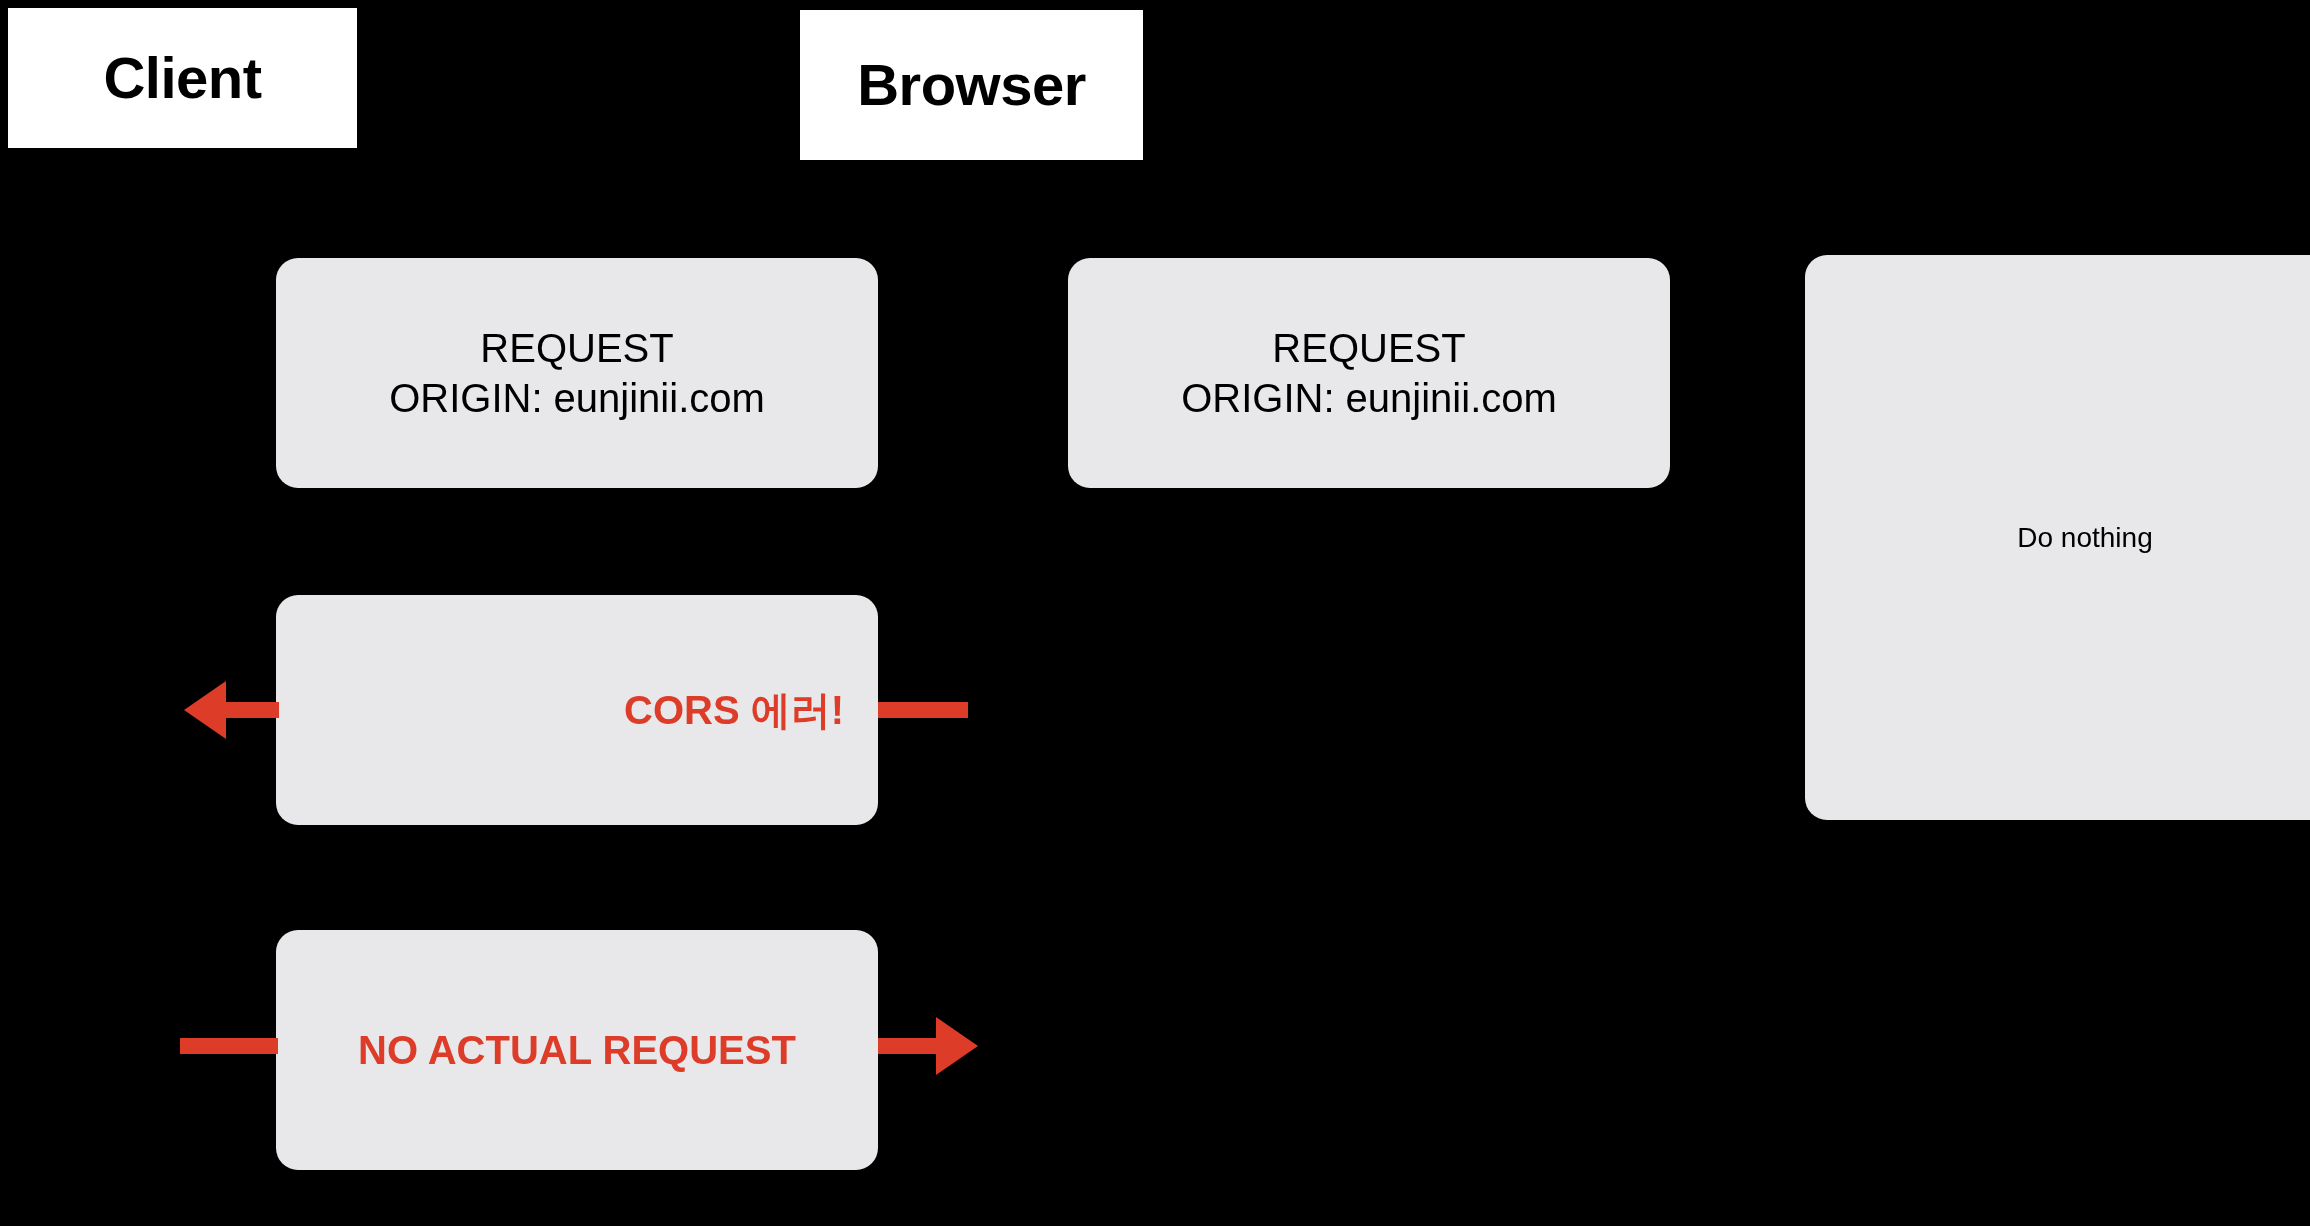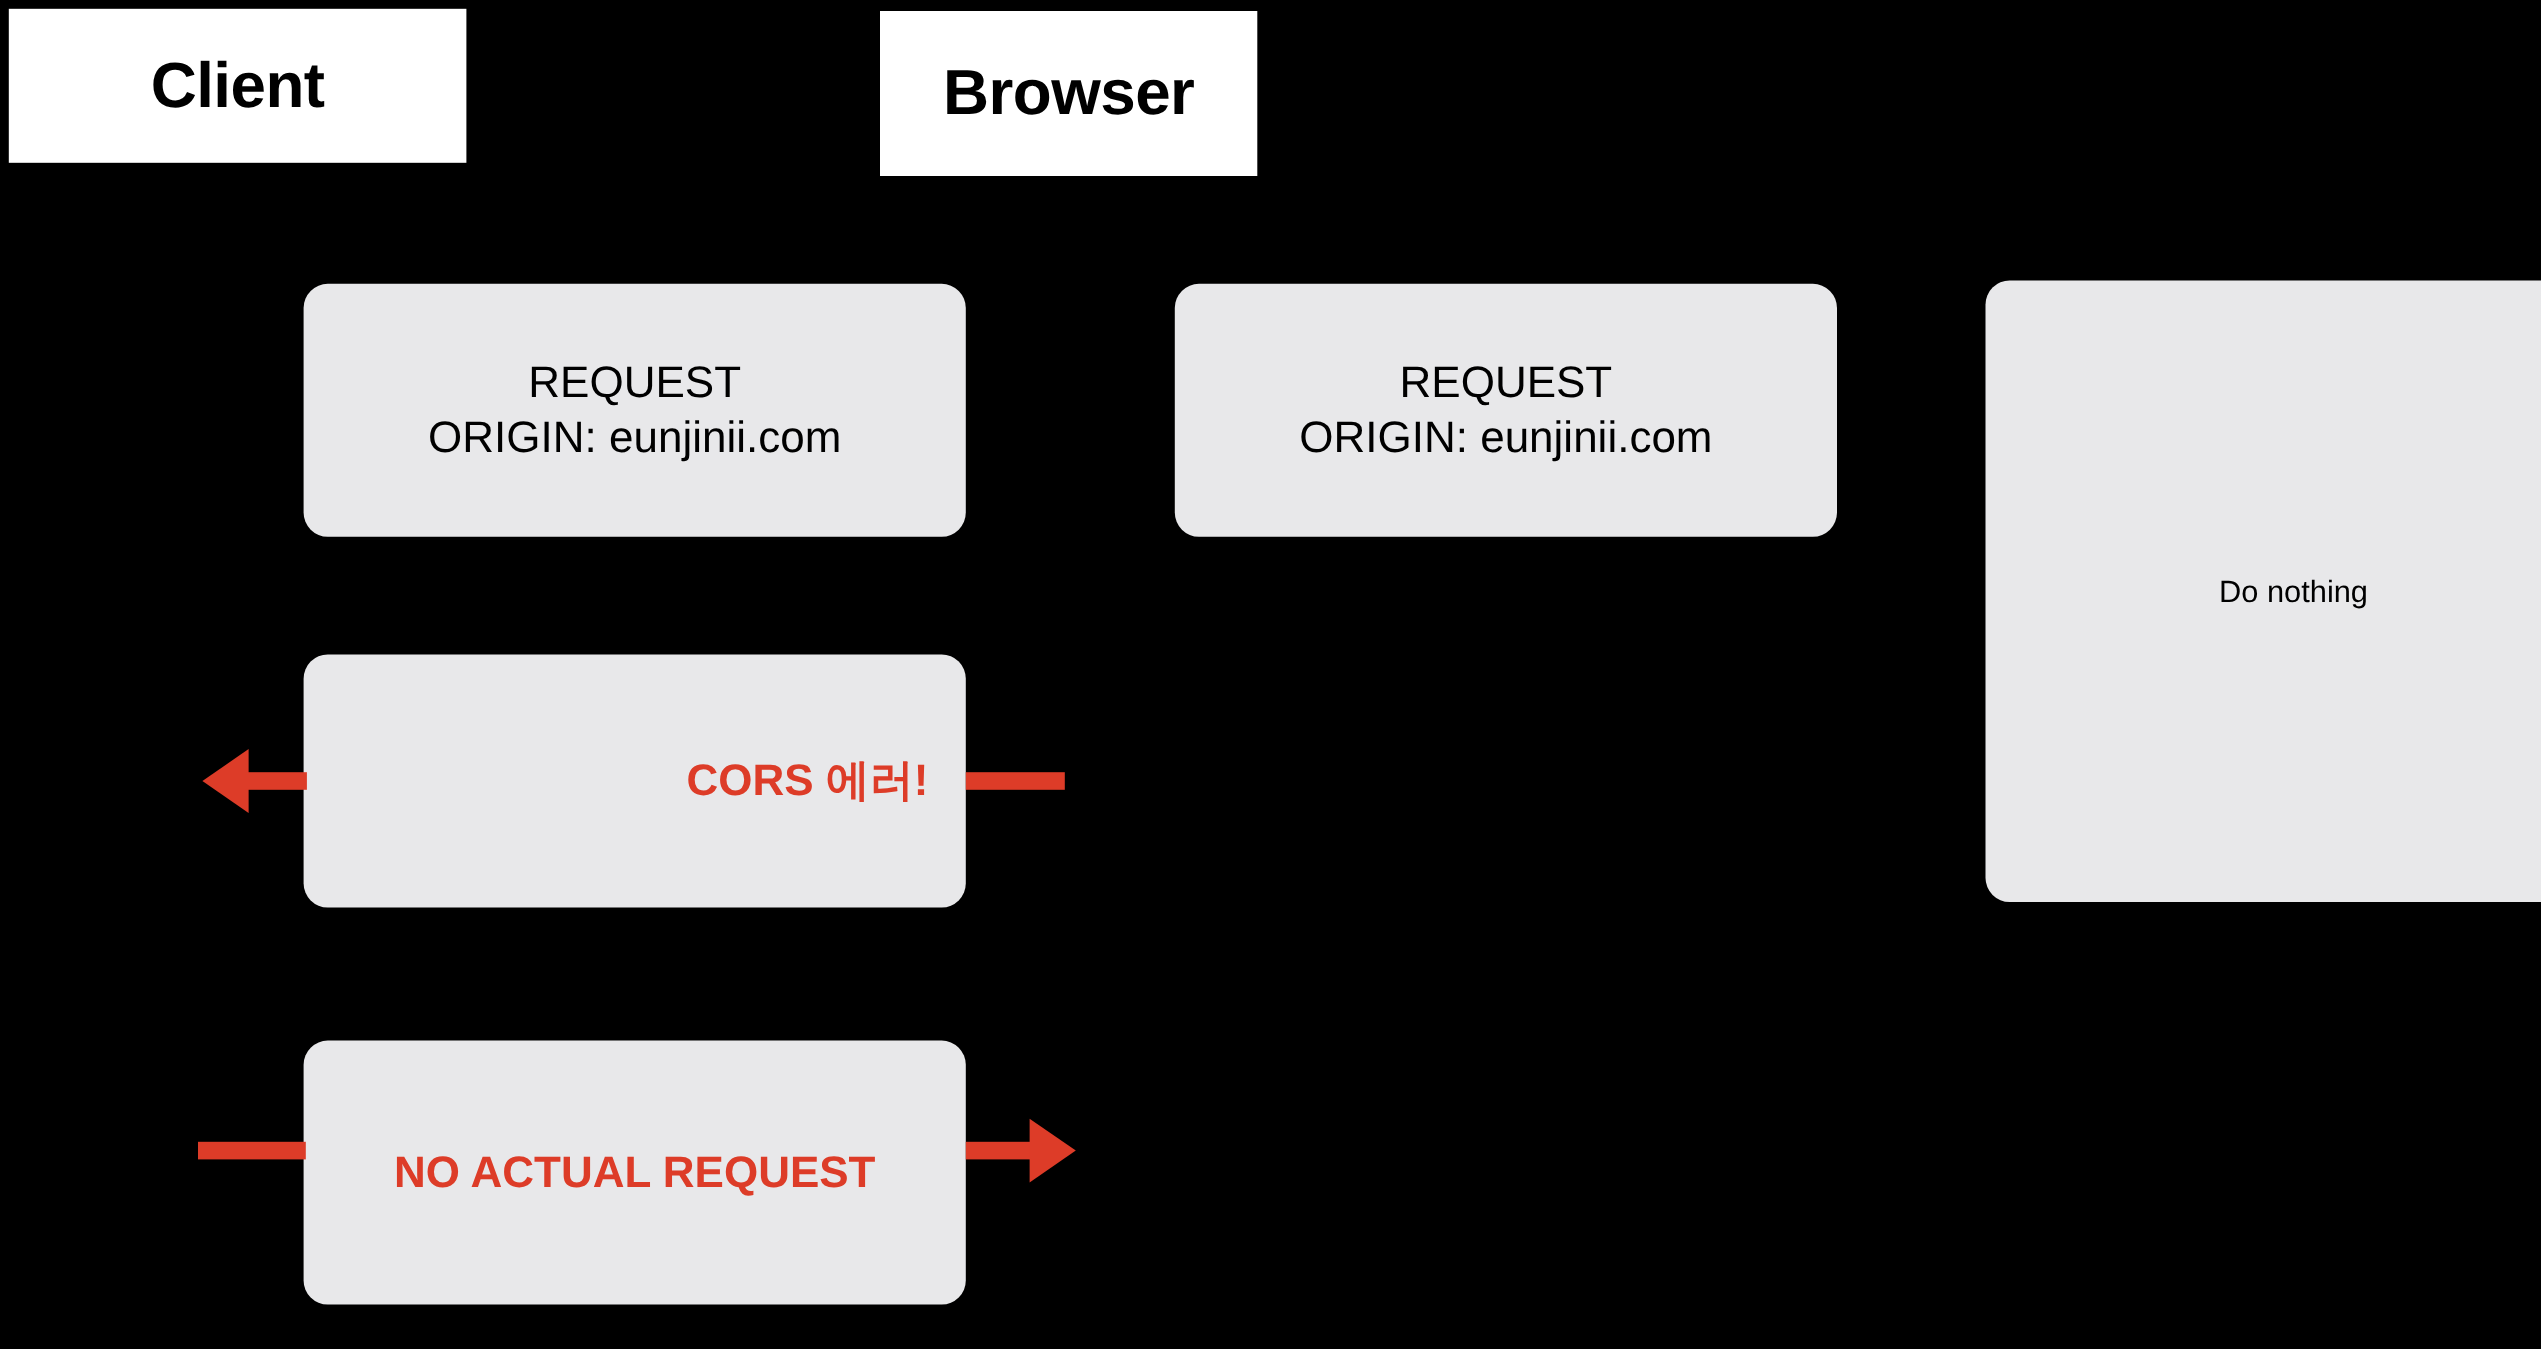--- a/index.html
+++ b/index.html
@@ -28,21 +28,21 @@
     background: #FFFFFF;
     color: #000000;
     display: flex;
     align-items: center;
     justify-content: center;
     font-size: 58px;
     font-weight: 700;
     letter-spacing: -0.5px;
     line-height: 1;
   }
-  .hdr-client  { left: 8px;    top: 8px;  width: 416px; height: 140px; justify-content: center; }
+  .hdr-client  { left: 8px;    top: 8px;  width: 349px; height: 140px; justify-content: center; }
   .hdr-browser { left: 800px;  top: 10px; width: 343px; height: 150px; }
   .hdr-server  { left: 1590px; top: 10px; width: 345px; height: 138px; }
 
   
   .card {
     position: absolute;
     background: #E8E8EA;
     border-radius: 22px;
     display: flex;
     align-items: center;
@@ -57,21 +57,21 @@
   .card .card-text {
     white-space: pre-line;
     display: block;
   }
 
   .card-req-client  { left: 276px;  top: 258px; width: 602px; height: 230px; }
   .card-req-browser { left: 1068px; top: 258px; width: 602px; height: 230px; }
   .card-donothing   { left: 1805px; top: 255px; width: 560px; height: 565px; }
   .card-cors        { left: 276px;  top: 595px; width: 602px; height: 230px; justify-content: flex-end; }
   .card-resp        { left: 1068px; top: 590px; width: 602px; height: 235px; }
-  .card-noreq       { left: 276px;  top: 930px; width: 602px; height: 240px; margin-top: 16px; }
+  .card-noreq       { left: 276px;  top: 930px; width: 602px; height: 240px; }
 
   .card-donothing .card-text { font-size: 28px; font-weight: 400; }
 
   .text-red { color: #DD3C28; font-weight: 700; }
   .text-black { color: #000000; font-weight: 400; }
 
   
   .arrow-line {
     position: absolute;
     background: #DD3C28;

